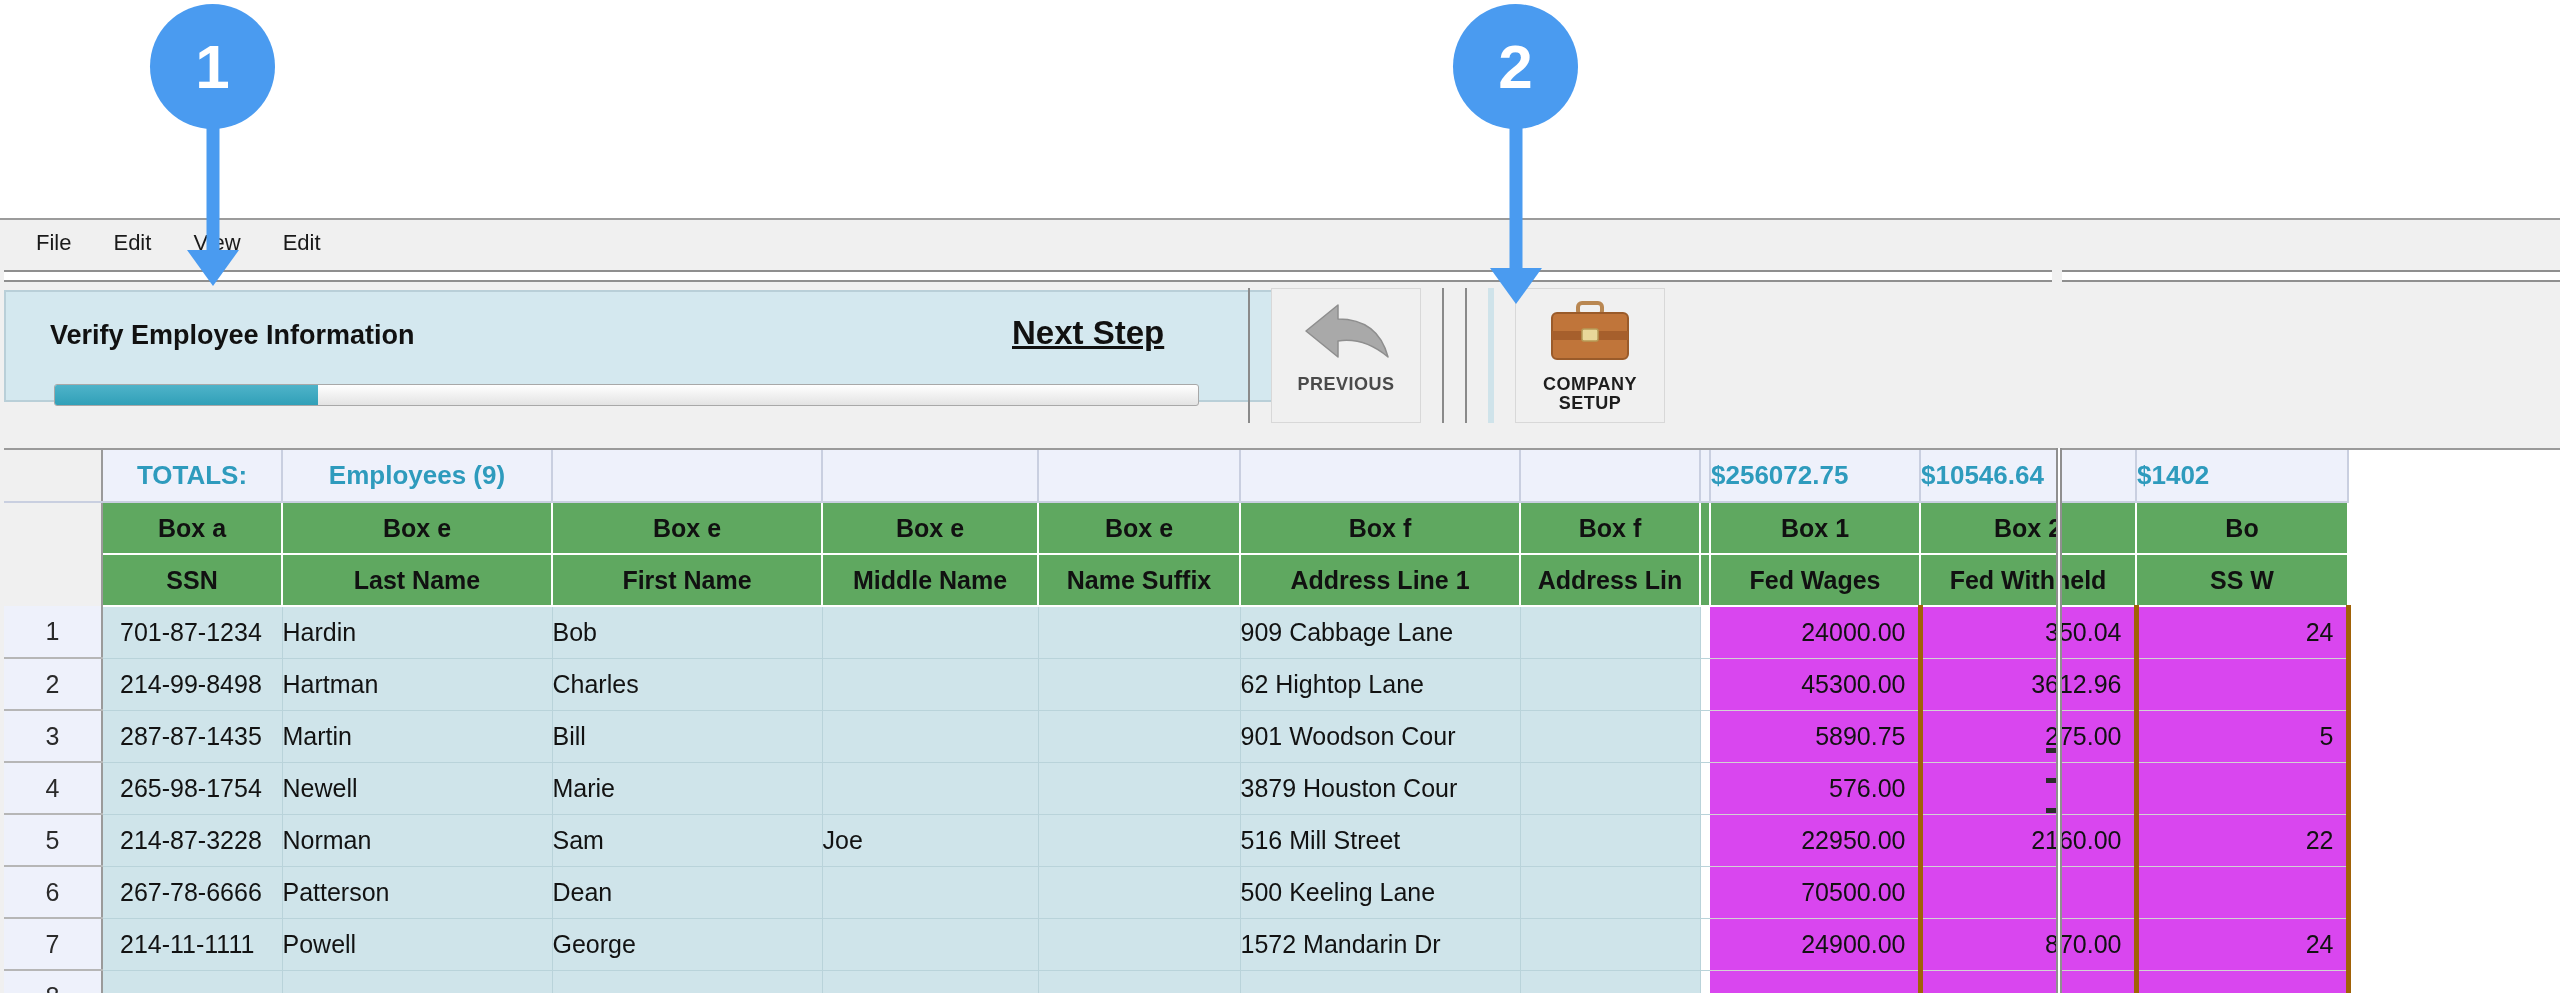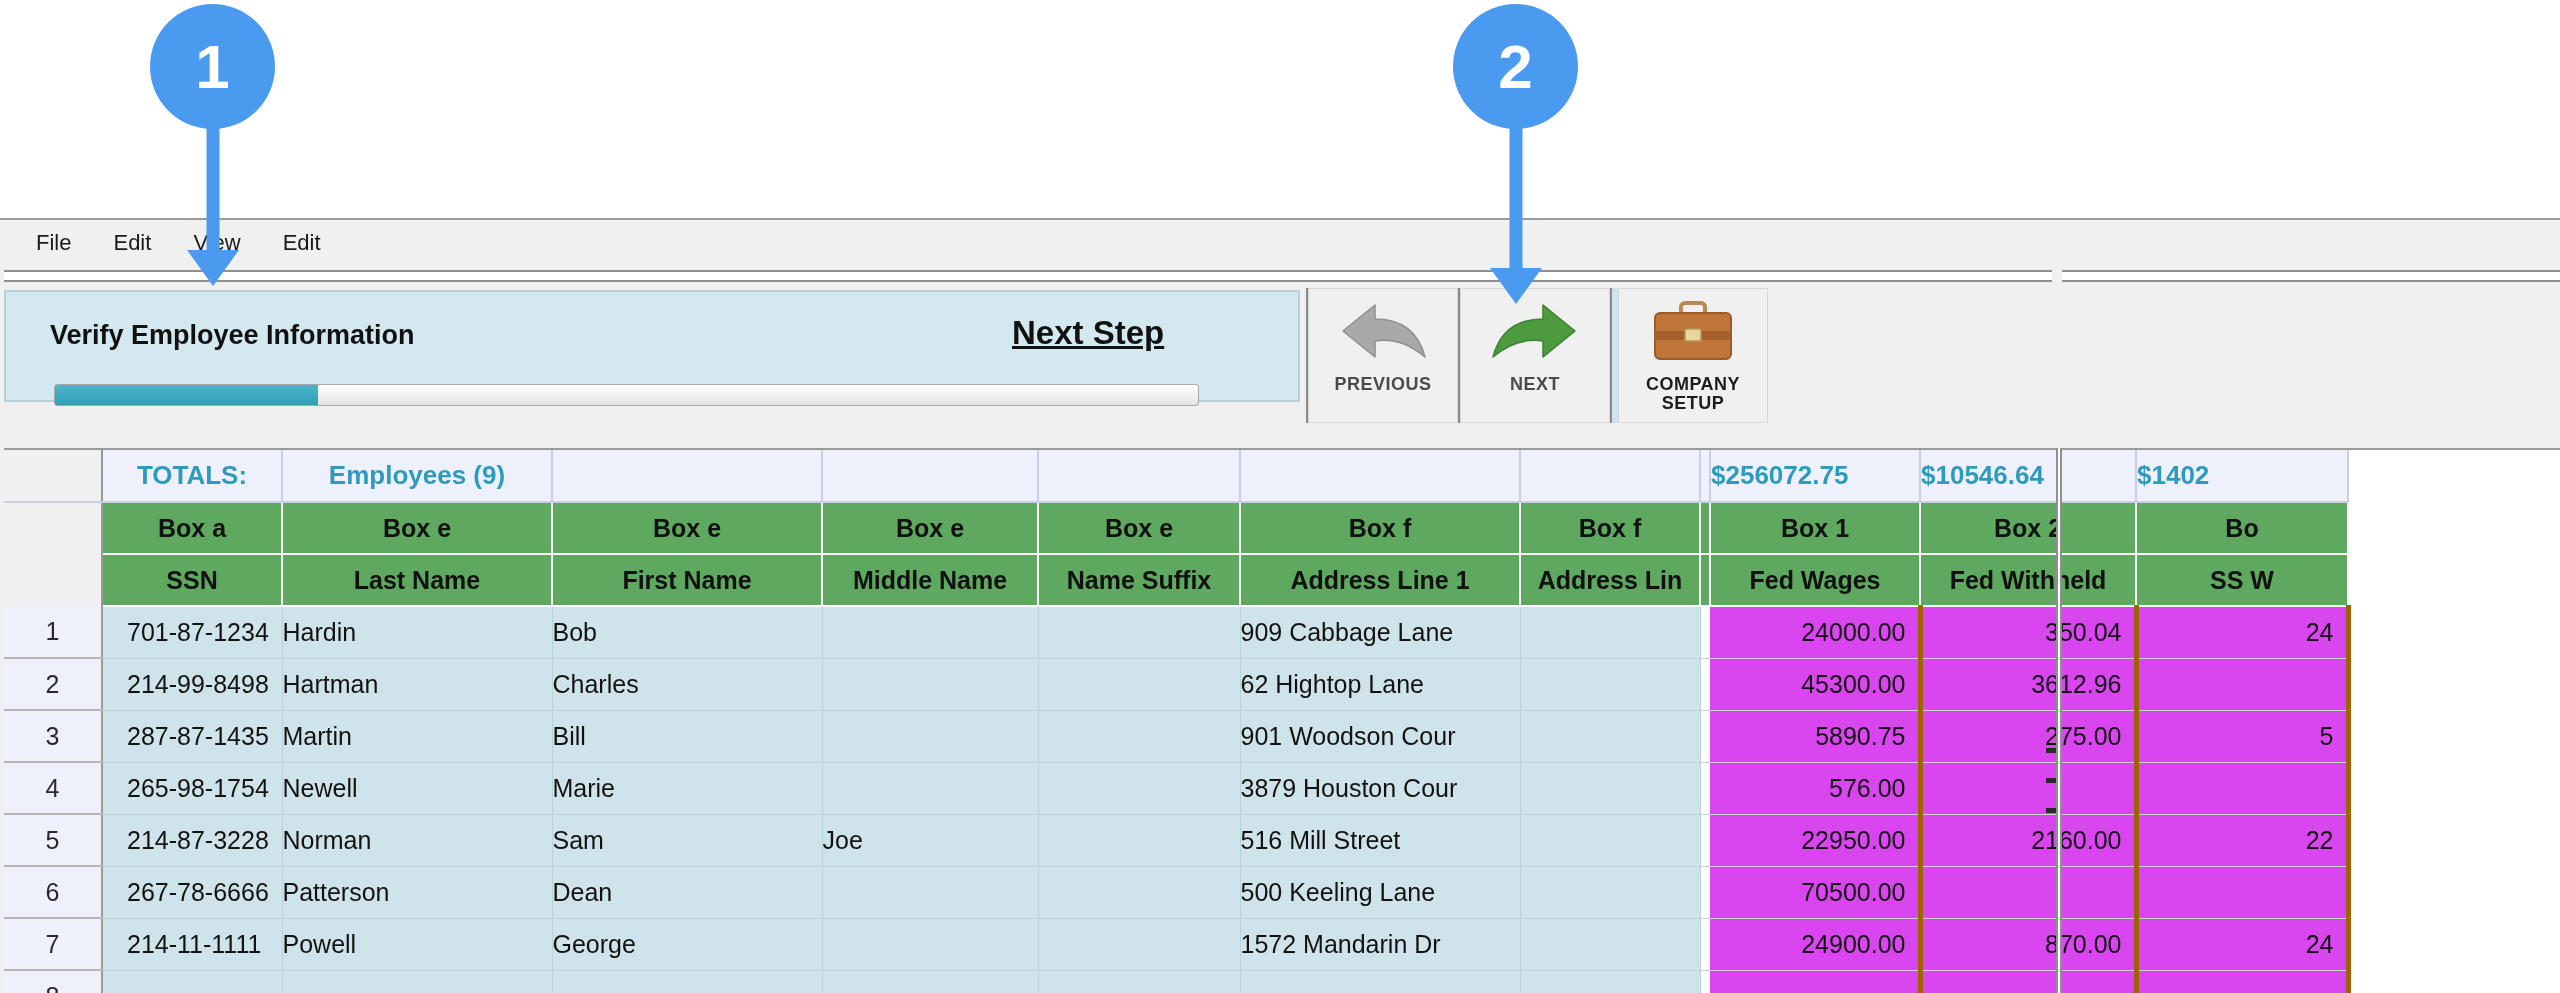--- a/index.html
+++ b/index.html
@@ -203,21 +203,21 @@
     border-right:2px solid #9a9a9a;
     border-bottom:2px solid #b6b6b6;
   }
   .r-data td.money{
     background:#d946ef;
     text-align:right;
     padding-left:0;padding-right:12px;
     border-right:5px solid #a16207;
     border-bottom:1px solid #d2d2d2;
   }
-  .r-data td.ssn{padding-left:24px;}
+  .r-data td.ssn{padding-left:17px;}
 
   
   .pane-div{
     position:absolute;left:2056px;top:228px;
     width:6px;height:549px;
     background:#ffffff;
     border-left:2px solid #8f8f8f;
     border-right:2px solid #8f8f8f;
     box-sizing:border-box;
     z-index:5;
@@ -259,42 +259,34 @@
   <div class="toolbar">
 
     <div class="step-panel">
       <div class="step-title">Verify Employee Information</div>
       <div class="step-next-link">Next Step</div>
       <div class="progress-track">
         <div class="progress-fill" id="progress-fill" style="width: 23%;"></div>
       </div>
     </div>
 
-    <div class="tb-group" style="left:1306px;">
+    <div class="tb-group" style="left:1248px;gap:21px;">
       <div class="tb-sep"></div>
 
       <div class="tb-btn">
         <div class="glyph">
           <svg width="96" height="62" viewBox="0 0 96 62">
             <path d="M40 4 L8 30 L40 56 L40 40 Q66 36 90 56 Q80 18 40 18 Z" fill="#a9a9a9" stroke="#8e8e8e" stroke-width="1.5" stroke-linejoin="round"></path>
           </svg>
         </div>
         <div class="lbl">PREVIOUS</div>
       </div>
 
       <div class="tb-sep"></div>
 
-      <div class="tb-btn">
-        <div class="glyph">
-          <svg width="96" height="62" viewBox="0 0 96 62">
-            <path d="M56 4 L88 30 L56 56 L56 40 Q30 36 6 56 Q16 18 56 18 Z" fill="#4c9b3f" stroke="#3d7f33" stroke-width="1.5" stroke-linejoin="round"></path>
-          </svg>
-        </div>
-        <div class="lbl">NEXT</div>
-      </div>
 
       <div class="tb-sep"></div>
       <div class="tb-sep-light"></div>
 
       <div class="tb-btn company">
         <div class="glyph">
           <svg width="84" height="66" viewBox="0 0 84 66">
             <rect x="30" y="4" width="24" height="12" rx="4" fill="none" stroke="#b98752" stroke-width="4"></rect>
             <rect x="4" y="14" width="76" height="46" rx="5" fill="#c0753a" stroke="#9a5b2a" stroke-width="2"></rect>
             <rect x="4" y="32" width="76" height="9" fill="#a65f2c"></rect>

